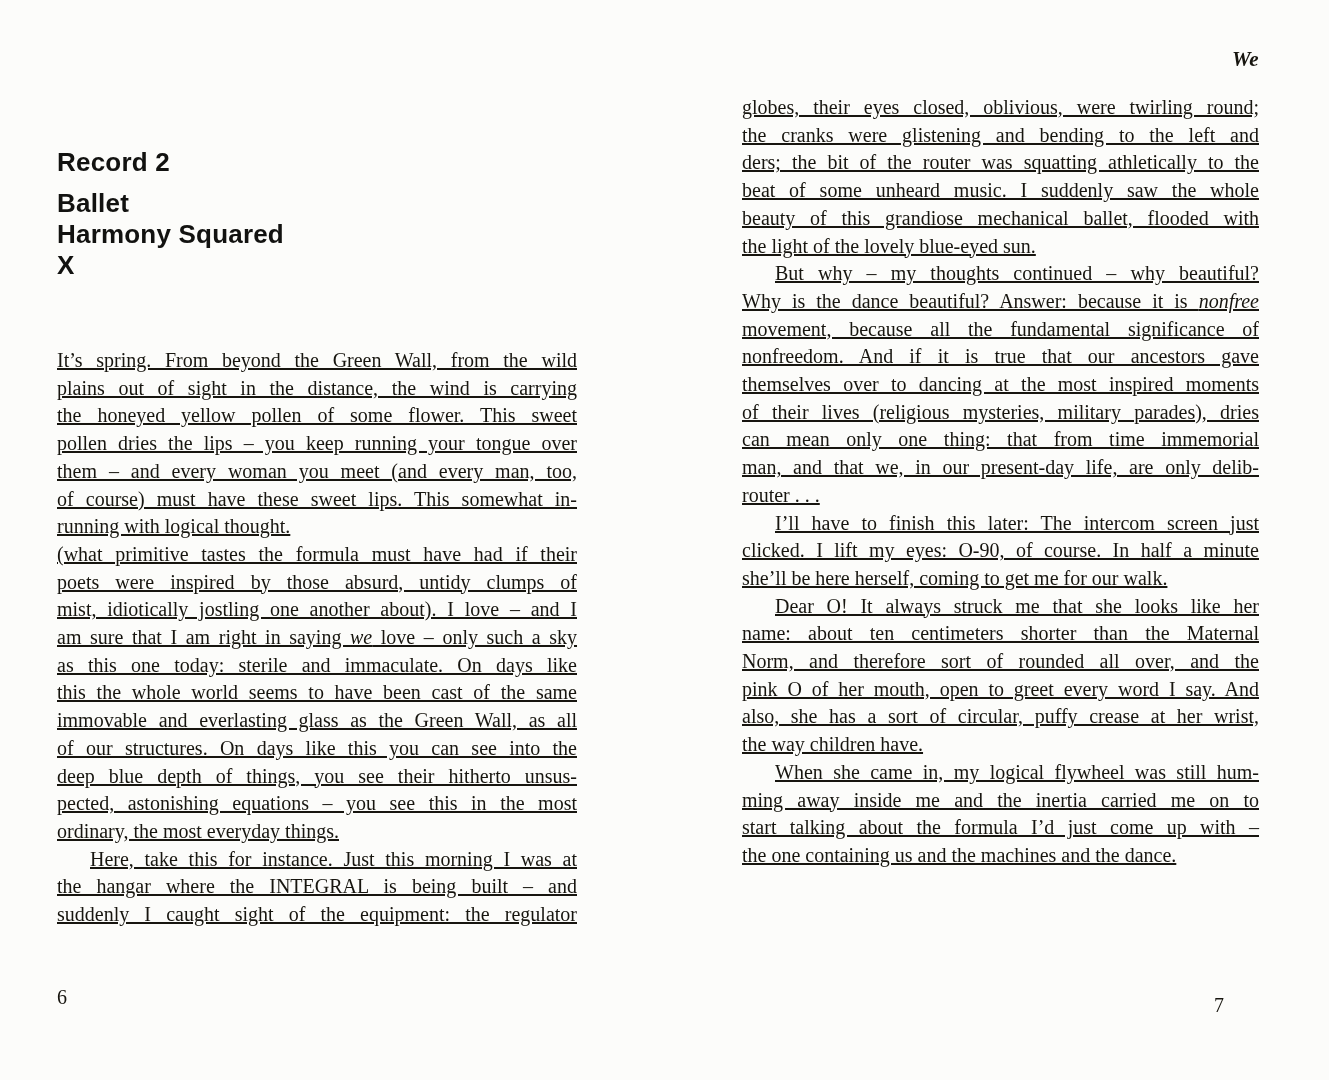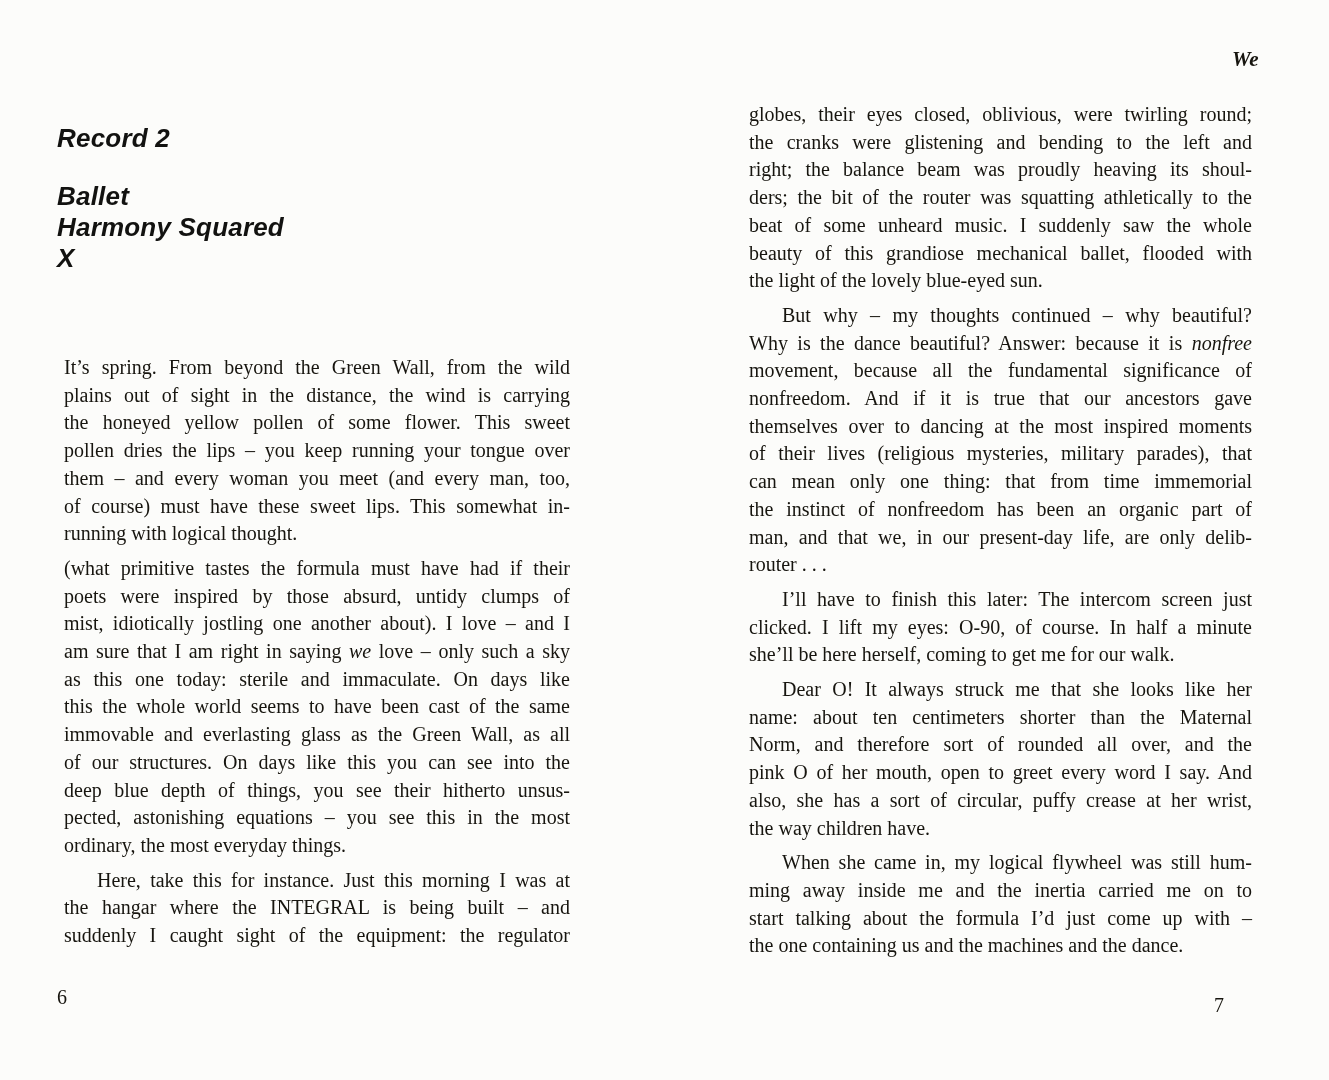--- a/index.html
+++ b/index.html
@@ -13,46 +13,45 @@
     height: 1080px;
     background: #fcfcfa;
     overflow: hidden;
     color: #17150f;
     font-family: "Liberation Serif", serif;
   }
   
   .heading {
     position: absolute;
     left: 57px;
-    top: 124px;
+    top: 148px;
     font-family: "Liberation Sans", sans-serif;
     font-weight: bold;
     color: #121210;
-    font-style: italic;
   }
   .record {
     font-size: 26px;
     line-height: 28px;
     letter-spacing: 0.2px;
   }
   .title-block {
-    margin-top: 29px;
+    margin-top: 12px;
     font-size: 26px;
     line-height: 31px;
     letter-spacing: 0.2px;
   }
   
   .bodycol {
     position: absolute;
     font-size: 20px;
     line-height: 27.7px;
   }
   .left-body  { left: 57px;  top: 347px; width: 520px; }
   .right-body { left: 742px; top: 94px;  width: 517px; }
-  .para { margin: 7px; }
+  .para { margin: 0; text-decoration: underline; }
   .jline {
     text-align: justify;
     text-align-last: justify;
   }
   .jline.last { text-align-last: left; }
   .jline.indent { text-indent: 33px; }
   
   .running-head {
     position: absolute;
     left: 742px;
@@ -119,35 +118,33 @@
     <div class="pagenum pagenum-left">6</div>
   </div>
 
   <div>
     <div class="running-head">We</div>
 
     <div class="bodycol right-body">
         <div class="para">
           <div class="jline">globes, their eyes closed, oblivious, were twirling round;</div>
           <div class="jline">the cranks were glistening and bending to the left and</div>
-          <div class="jline">right; the balance beam was proudly heaving its shoul-</div>
           <div class="jline">ders; the bit of the router was squatting athletically to the</div>
           <div class="jline">beat of some unheard music. I suddenly saw the whole</div>
           <div class="jline">beauty of this grandiose mechanical ballet, flooded with</div>
           <div class="jline last">the light of the lovely blue-eyed sun.</div>
         </div>
         <div class="para">
           <div class="jline indent">But why – my thoughts continued – why beautiful?</div>
           <div class="jline">Why is the dance beautiful? Answer: because it is <i>nonfree</i></div>
           <div class="jline">movement, because all the fundamental significance of</div>
           <div class="jline">nonfreedom. And if it is true that our ancestors gave</div>
           <div class="jline">themselves over to dancing at the most inspired moments</div>
-          <div class="jline">of their lives (religious mysteries, military parades), that</div>
+          <div class="jline">of their lives (religious mysteries, military parades), dries</div>
           <div class="jline">can mean only one thing: that from time immemorial</div>
-          <div class="jline">the instinct of nonfreedom has been an organic part of</div>
           <div class="jline">man, and that we, in our present-day life, are only delib-</div>
           <div class="jline last">router . . .</div>
         </div>
         <div class="para">
           <div class="jline indent">I’ll have to finish this later: The intercom screen just</div>
           <div class="jline">clicked. I lift my eyes: O-90, of course. In half a minute</div>
           <div class="jline last">she’ll be here herself, coming to get me for our walk.</div>
         </div>
         <div class="para">
           <div class="jline indent">Dear O! It always struck me that she looks like her</div>

